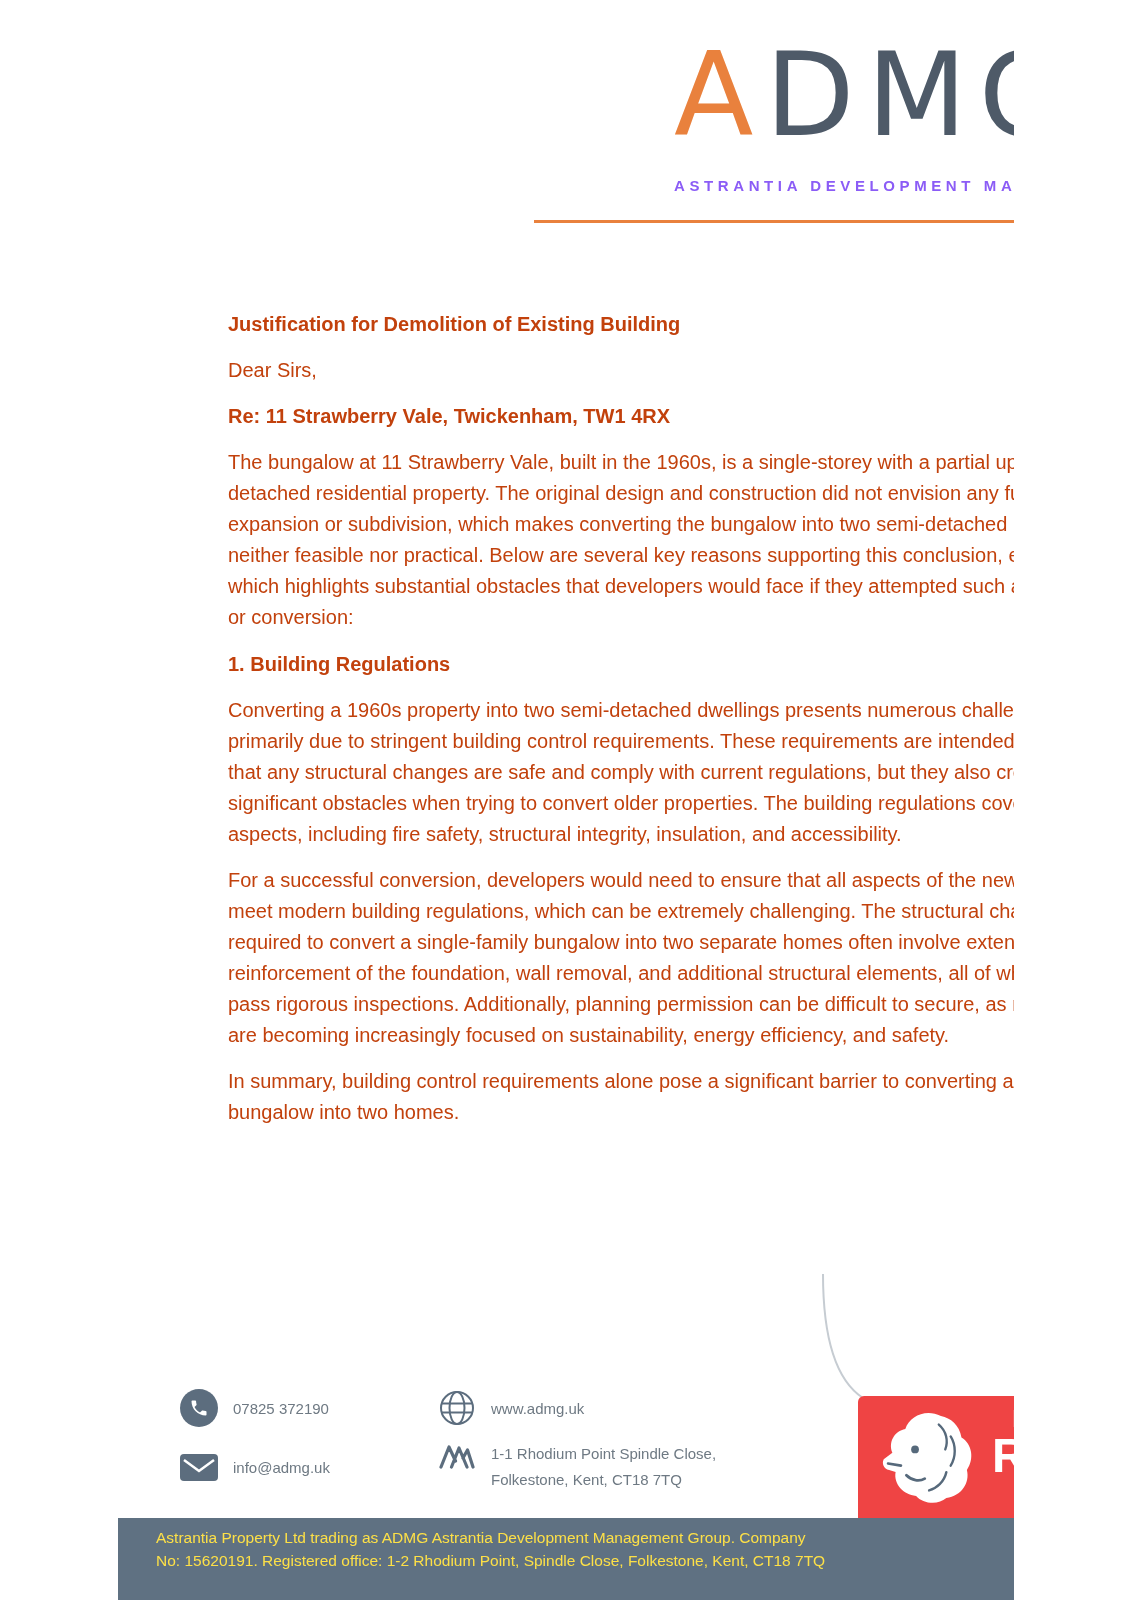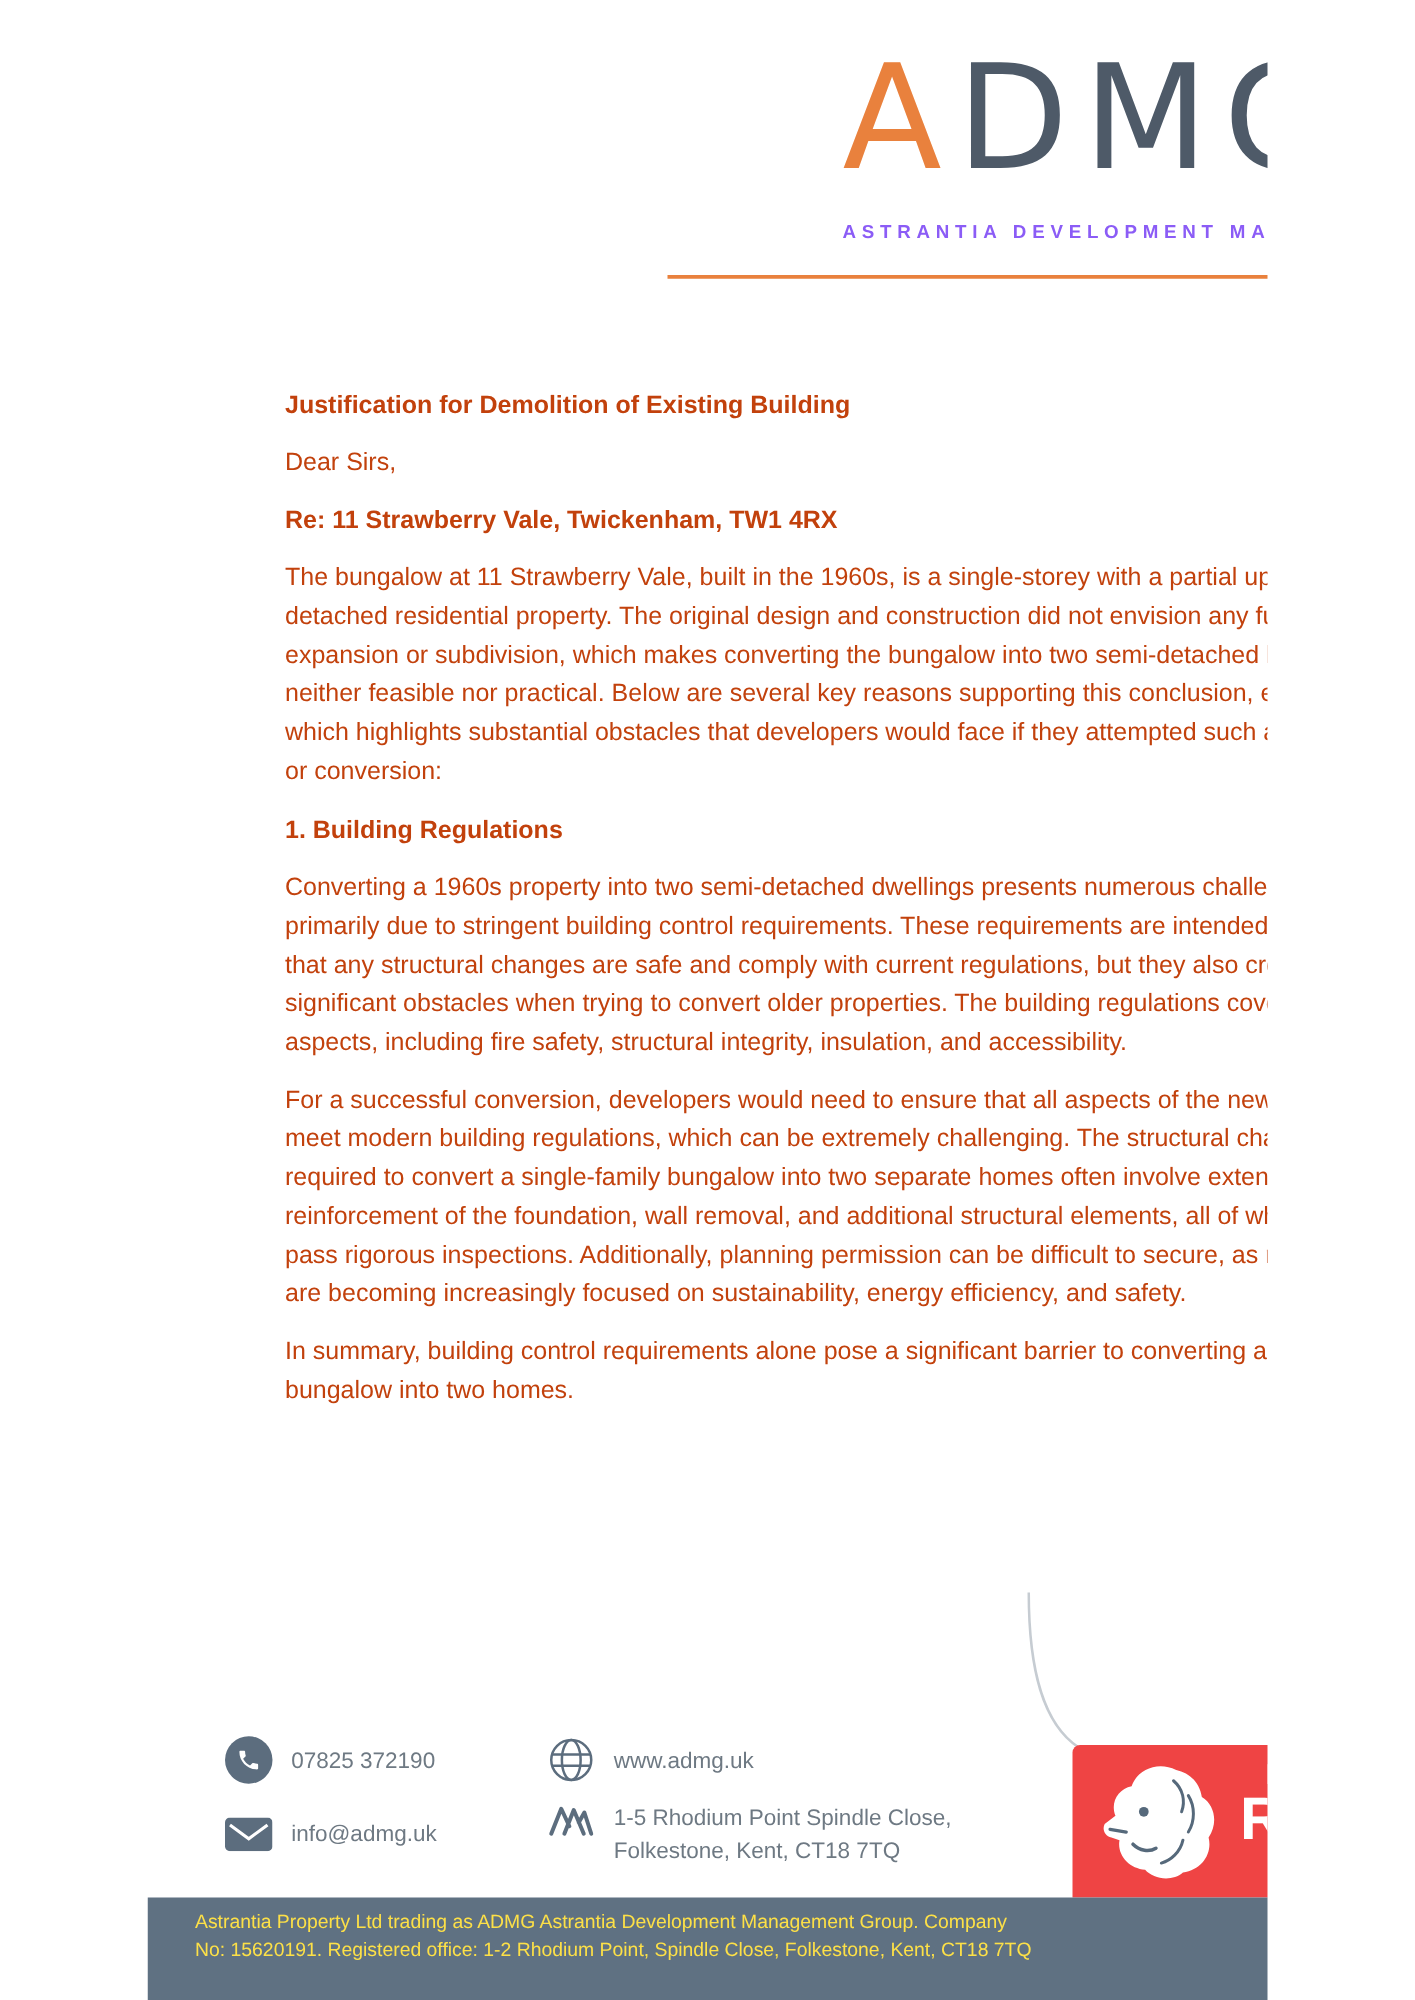--- a/index.html
+++ b/index.html
@@ -31,21 +31,21 @@
   .letter p.body-par { margin-bottom:15px; }
   .letter .section-heading { font-size:20px; line-height:31px; font-weight:700; margin:16px 0 15px 0; }
 
   
   .footer-curve { position:absolute; left:702px; top:1260px; }
 
   .contact {
     position:absolute; left:62px; top:1376px;
     display:grid; grid-template-columns:258px auto; row-gap:14px; column-gap:0;
   }
-  .contact-item { display:flex; align-items:center; gap:15px; color:#6E7983; font-size:18px; }
+  .contact-item { display:flex; align-items:center; gap:15px; color:#6E7983; font-size:15px; }
   .contact-item.top-align { align-items:flex-start; }
   .icon-circle {
     width:38px; height:38px; border-radius:50%; background:#5C6D7E;
     display:flex; align-items:center; justify-content:center; flex:0 0 auto;
   }
   .icon-plain { display:flex; align-items:center; justify-content:center; flex:0 0 auto; width:38px; }
   .address-text { line-height:26px; }
   a.contact-link { color:#6E7983; text-decoration:none; }
 
   .rics-panel {
@@ -123,21 +123,21 @@
       <a href="#" class="contact-link">info@admg.uk</a>
     </div>
 
     <div class="contact-item top-align">
       <span class="icon-plain" style="margin-top:2px;">
         <svg width="36" height="26" viewBox="0 0 36 26" fill="none" stroke="#5C6D7E" stroke-width="3.2" stroke-linecap="round" stroke-linejoin="round">
           <path d="M2 24 L10 4 L16.5 18 M12.5 24 L20 5 L28 24 M24 15 L28.5 7 L34 24"></path>
         </svg>
       </span>
       <span class="address-text">
-        <span>1-5 Rhodium Point Spindle Close,</span><br>
+        <span>1-1 Rhodium Point Spindle Close,</span><br>
         <span>Folkestone, Kent, CT18 7TQ</span>
       </span>
     </div>
   </div>
 
   <div class="rics-panel">
     <span class="rics-lion">
       <svg width="108" height="108" viewBox="0 0 100 100">
         <path d="M62 12 C48 5 33 12 29 24 C19 26 13 36 17 46 L9 52 C7 56 9 61 14 62 L20 64 C18 75 27 85 39 86 C45 93 59 95 67 88 C81 86 89 74 86 62 C93 52 91 38 81 32 C79 20 71 14 62 12 Z" fill="#ffffff"></path>
         <circle cx="38" cy="43" r="3.6" fill="#56697B"></circle>

